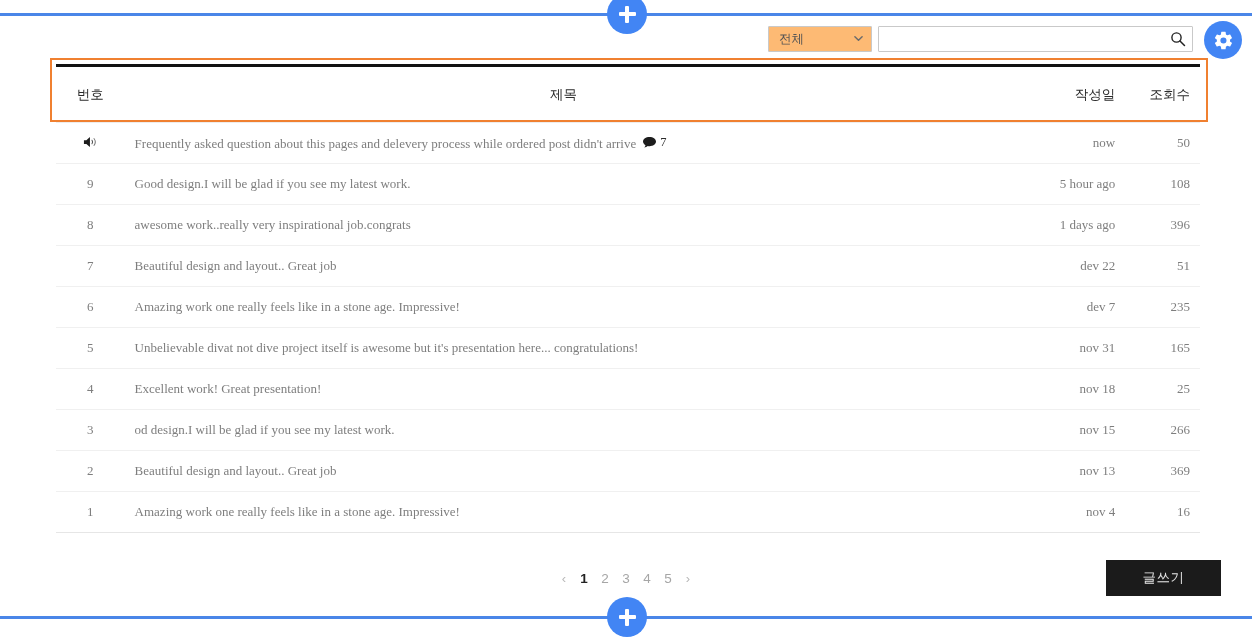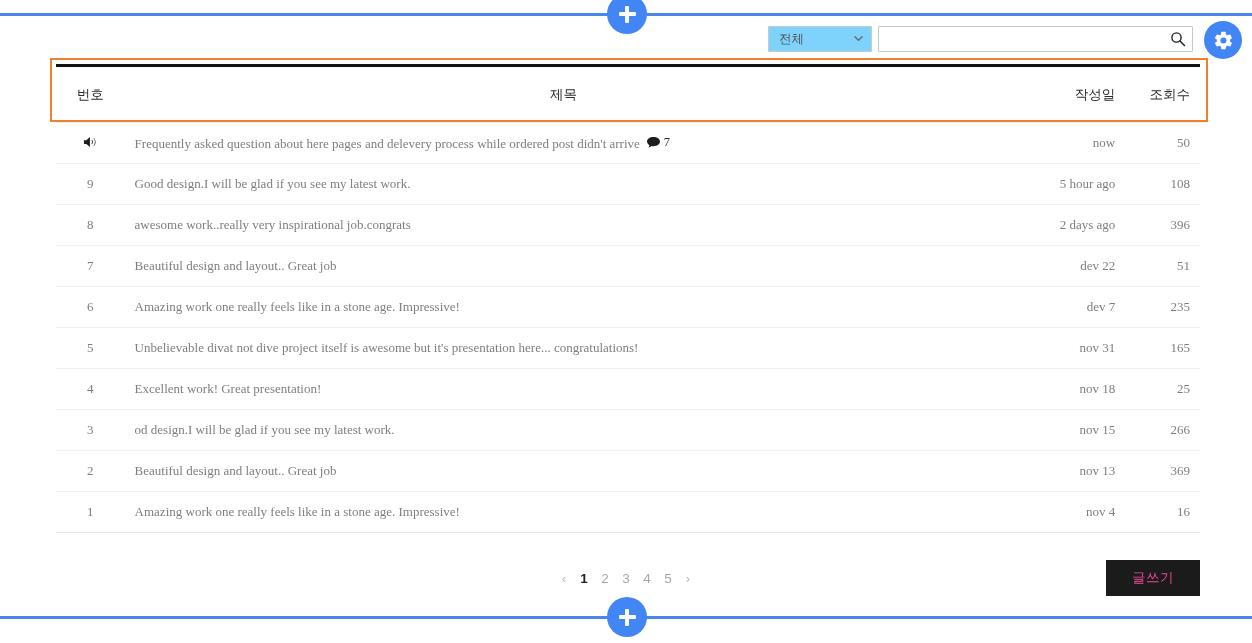--- a/index.html
+++ b/index.html
@@ -76,21 +76,21 @@
     gap: 6px;
   }
 
   .cat-select {
     width: 104px;
     height: 26px;
     padding: 0 6px 0 10px;
     font-size: 12.5px;
     color: #555;
     border: 1px solid #c9c9c9;
-    background: #7dd3fc;
+    background: #fdba74;
     border-radius: 1px;
     font-family: "Liberation Sans", sans-serif;
     cursor: pointer;
     -webkit-appearance: none;
     appearance: none;
   }
   .select-wrap { position: relative; display: inline-block; }
   .select-wrap .chev {
     position: absolute;
     right: 9px;
@@ -244,24 +244,24 @@
     line-height: 22px;
   }
   .pager a.arrow { color: #b8b8b8; font-size: 13px; min-width: 19px; }
   .pager a.active { color: #222222; font-weight: bold; }
 
   
   .write-btn {
     position: absolute;
     left: 1106px;
     top: 560px;
-    width: 94px;
+    width: 115px;
     height: 36px;
     background: #1b1b1b;
-    color: #ec4899;
+    color: #e5e5e5;
     border: none;
     font-size: 13.5px;
     font-family: Liberation Sans, sans-serif;
     cursor: pointer;
     letter-spacing: 0.5px;
   }
 </style>
 </head>
 <body>
 
@@ -309,39 +309,39 @@
           <th class="col-view">조회수</th>
         </tr>
       </thead>
       <tbody id="board-body">
           <tr>
             <td class="col-no"><svg class="notice-icon" viewBox="0 0 16 14">
                 <path fill="#1d1d1d" d="M1 5h2.6L7.4 1.6v10.8L3.6 9H1z"></path>
                 <path fill="none" stroke="#4a4a4a" stroke-width="1.1" stroke-linecap="round" d="M9.6 5.1a3.3 3.3 0 0 1 0 3.8"></path>
                 <path fill="none" stroke="#7a7a7a" stroke-width="1.1" stroke-linecap="round" d="M11.7 3.3a6 6 0 0 1 0 7.4"></path>
               </svg></td>
-            <td class="col-title"><span>Frequently asked question about here pages and delevery process while ordered post didn't arrive</span><span class="comment-badge">
+            <td class="col-title"><span>Frequently asked question about this pages and delevery process while ordered post didn't arrive</span><span class="comment-badge">
                 <svg class="bubble" viewBox="0 0 13 11">
                   <path fill="#1d1d1d" d="M6.5 0C2.9 0 0 2 0 4.6c0 1.5 1 2.8 2.5 3.6-.1.8-.6 1.6-1.3 2.3 1.4-.2 2.7-.7 3.6-1.4.5.1 1.1.2 1.7.2 3.6 0 6.5-2.1 6.5-4.7S10.1 0 6.5 0z"></path>
                 </svg>
                 <span>7</span>
               </span></td>
             <td class="col-date">now</td>
             <td class="col-view">50</td>
           </tr>
           <tr>
             <td class="col-no">9</td>
             <td class="col-title"><span>Good design.I will be glad if you see my latest work.</span></td>
             <td class="col-date">5 hour ago</td>
             <td class="col-view">108</td>
           </tr>
           <tr>
             <td class="col-no">8</td>
             <td class="col-title"><span>awesome work..really very inspirational job.congrats</span></td>
-            <td class="col-date">2 days ago</td>
+            <td class="col-date">1 days ago</td>
             <td class="col-view">396</td>
           </tr>
           <tr>
             <td class="col-no">7</td>
             <td class="col-title"><span>Beautiful design and layout.. Great job</span></td>
             <td class="col-date">dev 22</td>
             <td class="col-view">51</td>
           </tr>
           <tr>
             <td class="col-no">6</td>

